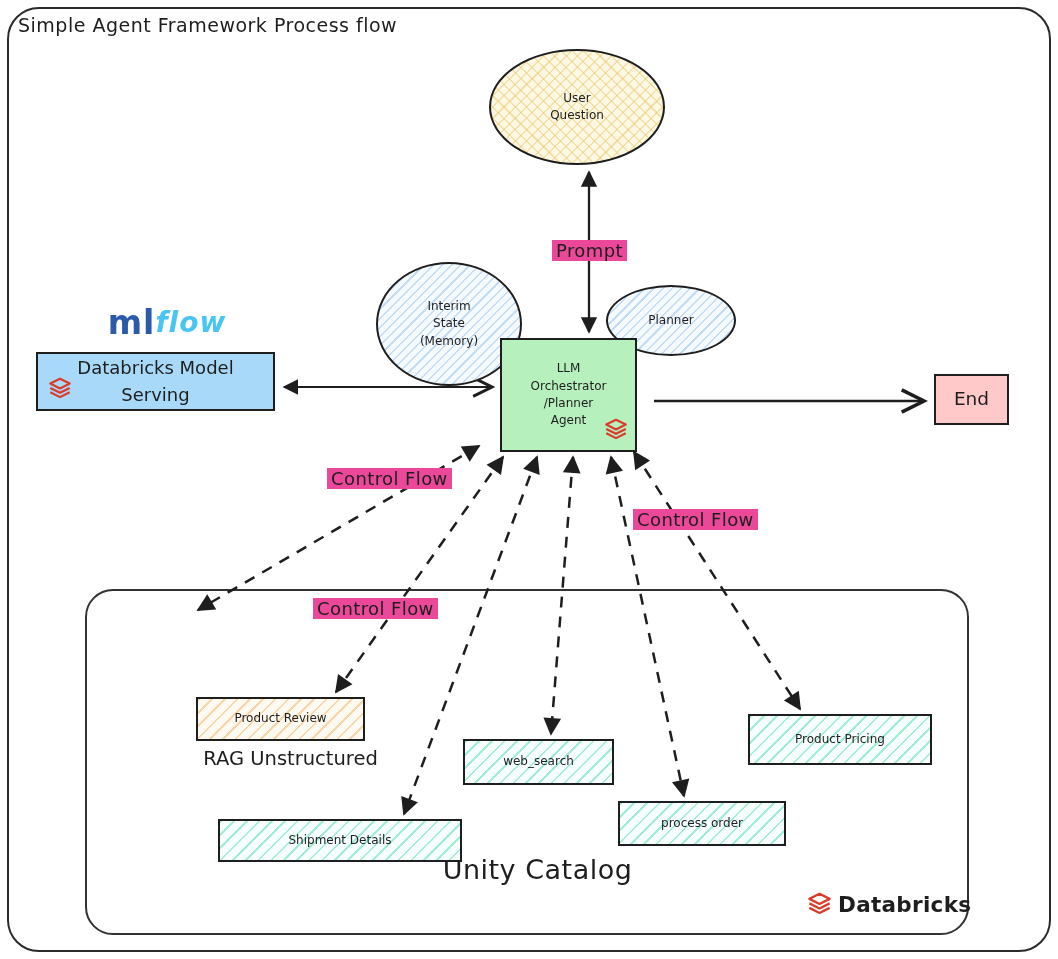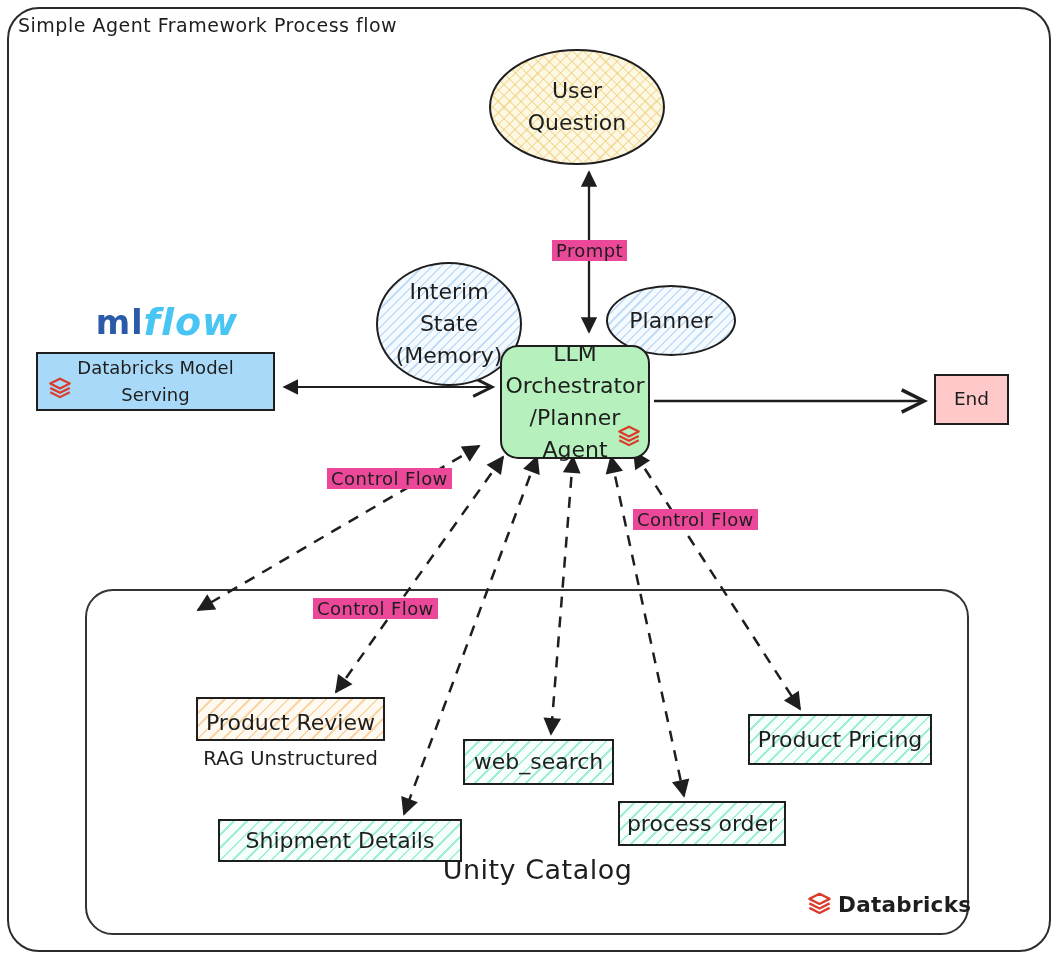--- a/index.html
+++ b/index.html
@@ -9,21 +9,21 @@
 
   .outer-frame { position:absolute; left:7px; top:7px; width:1044px; height:945px;
     border:2.2px solid #2b2b2b; border-radius:32px; }
 
   .diagram-title { position:absolute; left:18px; top:14px; font-size:19px; letter-spacing:.5px; }
 
   .arrows { position:absolute; inset:0; z-index:1; pointer-events:none; }
 
   .node { position:absolute; z-index:2; display:flex; align-items:center; justify-content:center;
     border:2.3px solid var(--ink,#1e1e1e); text-align:center; }
-  .node .lbl { white-space:pre-line; line-height:1.45; font-size:22px; }
+  .node .lbl { white-space:pre-line; line-height:1.45; font-size:12px; }
   .ellipse { border-radius:50%; }
 
   .fill-yellow { background:
       repeating-linear-gradient(45deg, rgba(235,197,100,.45) 0 1.5px, transparent 1.5px 8px),
       repeating-linear-gradient(135deg, rgba(235,197,100,.45) 0 1.5px, transparent 1.5px 8px),
       #fdf8e3; }
   .fill-blue { background:
       repeating-linear-gradient(135deg, rgba(125,182,233,.42) 0 1.6px, transparent 1.6px 6.5px),
       #f5faff; }
   .fill-teal { background:
@@ -43,21 +43,21 @@
     border:2.2px solid #333; border-radius:28px; background:#fff; }
   .uc-title { position:absolute; left:772px; top:597px; z-index:2; font-size:27px; letter-spacing:.5px; }
   .uc-caption { position:absolute; left:430px; top:854px; width:215px; z-index:2;
     font-size:27px; letter-spacing:.5px; text-align:center; }
   .rag-note { position:absolute; left:196px; top:747px; width:189px; z-index:2;
     font-size:19.5px; text-align:center; }
 
   .mlflow { position:absolute; left:92px; top:300px; width:150px; height:44px; z-index:2;
     display:flex; align-items:center; justify-content:center; }
   .mlflow .ml { font-size:33px; font-weight:bold; color:#2a5aa8; letter-spacing:1px; }
-  .mlflow .flow { font-size:38px; font-weight:bold; font-style:italic; color:#48c5f2; letter-spacing:1px; }
+  .mlflow .flow { font-size:28px; font-weight:bold; font-style:italic; color:#48c5f2; letter-spacing:1px; }
 
   .db-icon { position:absolute; width:26px; height:26px; }
   .db-icon svg { width:100%; height:100%; }
 
   .db-brand { position:absolute; left:806px; top:891px; z-index:2; display:flex; align-items:center; gap:5px; }
   .db-brand .db-icon-inline { width:27px; height:27px; position:static; }
   .db-brand .txt { font-size:21.5px; font-weight:600; letter-spacing:.3px; }
 
   .llm-lbl { font-size:17.5px; }
 </style>
@@ -105,21 +105,21 @@
   <div class="node ellipse fill-blue" style="left:376px; top:262px; width:146px; height:124px; z-index:2;">
     <span class="lbl">Interim
 State
 (Memory)</span>
   </div>
 
   <div class="node ellipse fill-blue" style="left:606px; top:285px; width:130px; height:71px;">
     <span class="lbl">Planner</span>
   </div>
 
-  <div class="node fill-green" style="left:500px; top:345px; width:150px; height:114px; z-index:3;border-radius:18px;">
+  <div class="node fill-green" style="left:500px; top:338px; width:137px; height:114px; z-index:3;">
     <span class="lbl llm-lbl">LLM
 Orchestrator
 /Planner
 Agent</span>
     <span class="db-icon" style="right:6px; bottom:7px;">
       <svg viewBox="0 0 24 24" fill="none" stroke="#da3b2a" stroke-width="2" stroke-linejoin="round">
         <path d="M12 2.5 L21 7 L12 11.5 L3 7 Z"></path>
         <path d="M3 11 L12 15.5 L21 11"></path>
         <path d="M3 15 L12 19.5 L21 15"></path>
       </svg>
@@ -146,21 +146,21 @@
   <div class="node fill-pink" style="left:934px; top:374px; width:75px; height:51px;">
     <span class="lbl" style="font-size:18.5px;">End</span>
   </div>
 
   <div class="edge-label" style="left:552px; top:240px;">Prompt</div>
   <div class="edge-label" style="left:327px; top:468px;">Control Flow</div>
   <div class="edge-label" style="left:633px; top:509px;">Control Flow</div>
   <div class="edge-label" style="left:313px; top:598px;">Control Flow</div>
 
 
-  <div class="node fill-orange" style="left:196px; top:697px; width:189px; height:44px;align-items:flex-end;">
+  <div class="node fill-orange" style="left:196px; top:697px; width:169px; height:44px;">
     <span class="lbl">Product Review</span>
   </div>
   <div class="rag-note">RAG Unstructured</div>
 
   <div class="node fill-teal" style="left:463px; top:739px; width:151px; height:46px;">
     <span class="lbl">web_search</span>
   </div>
 
   <div class="node fill-teal" style="left:218px; top:819px; width:244px; height:43px;">
     <span class="lbl">Shipment Details</span>

